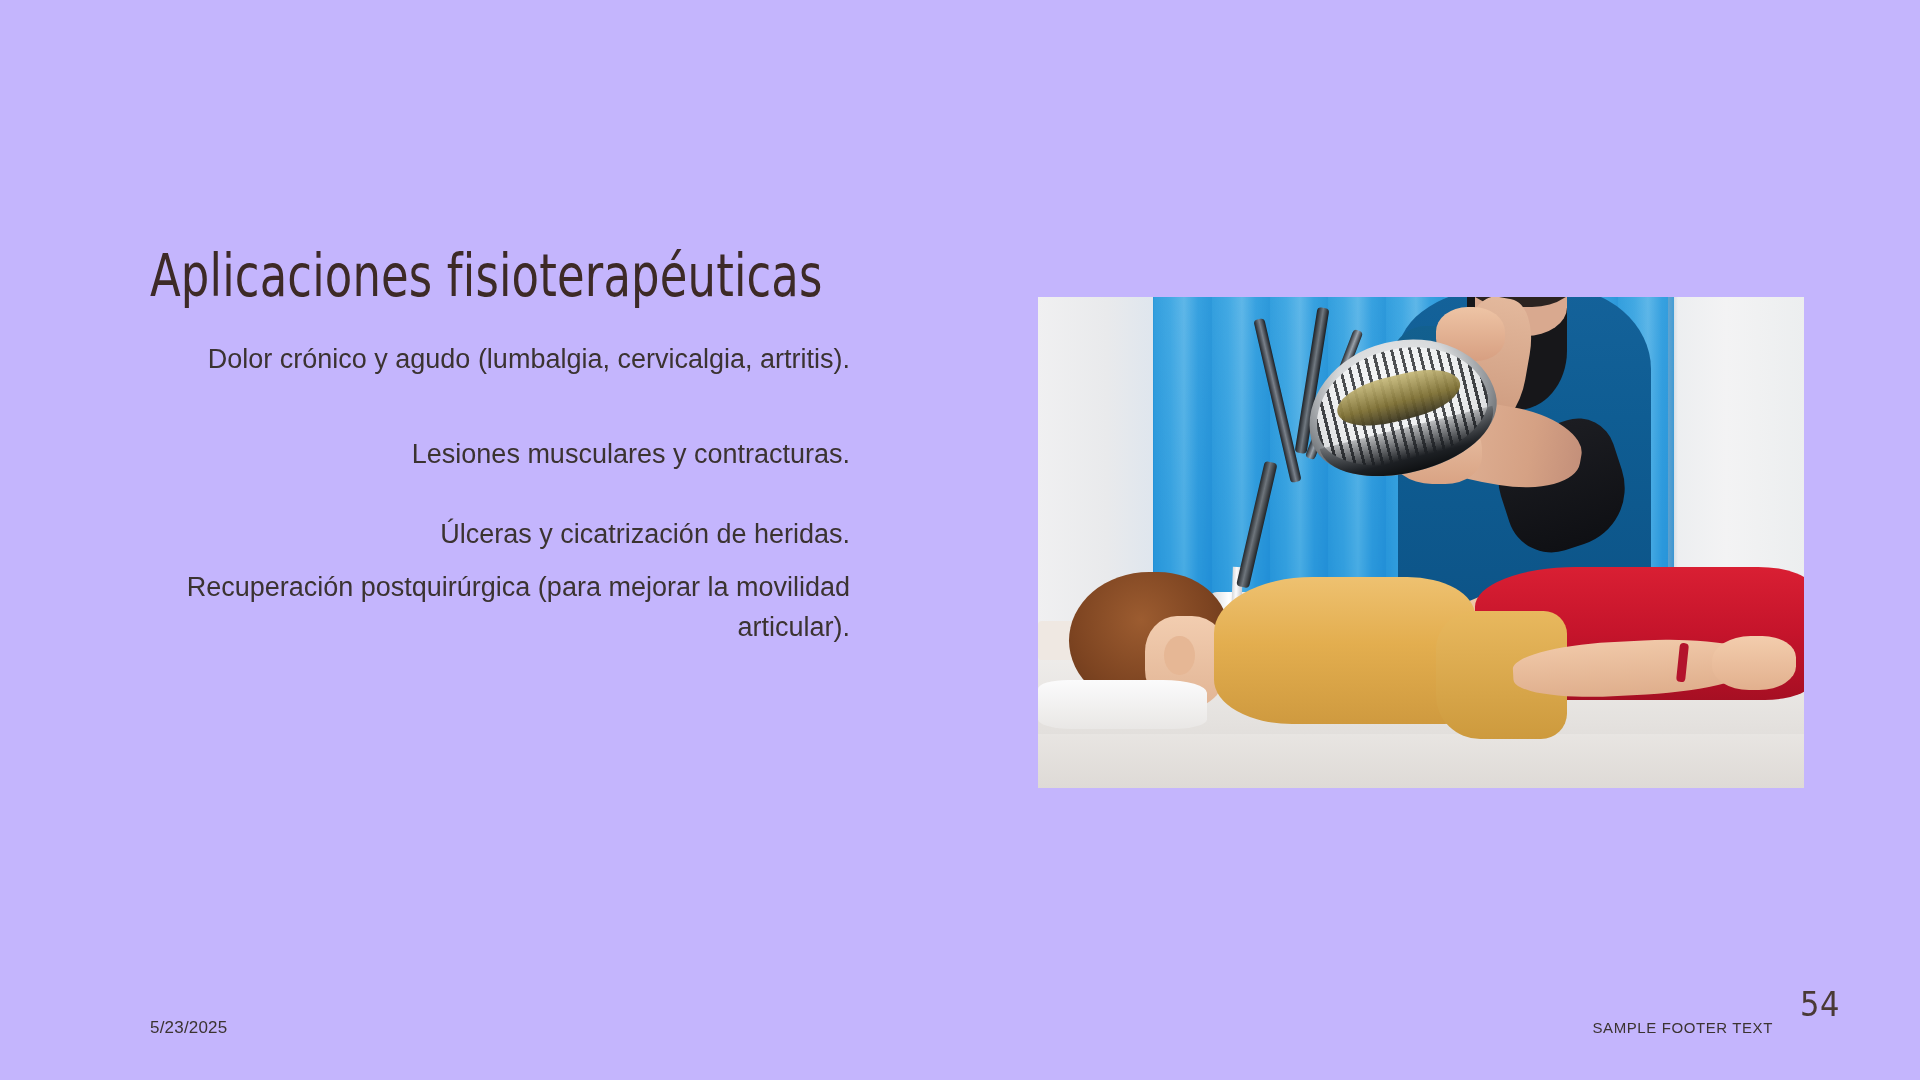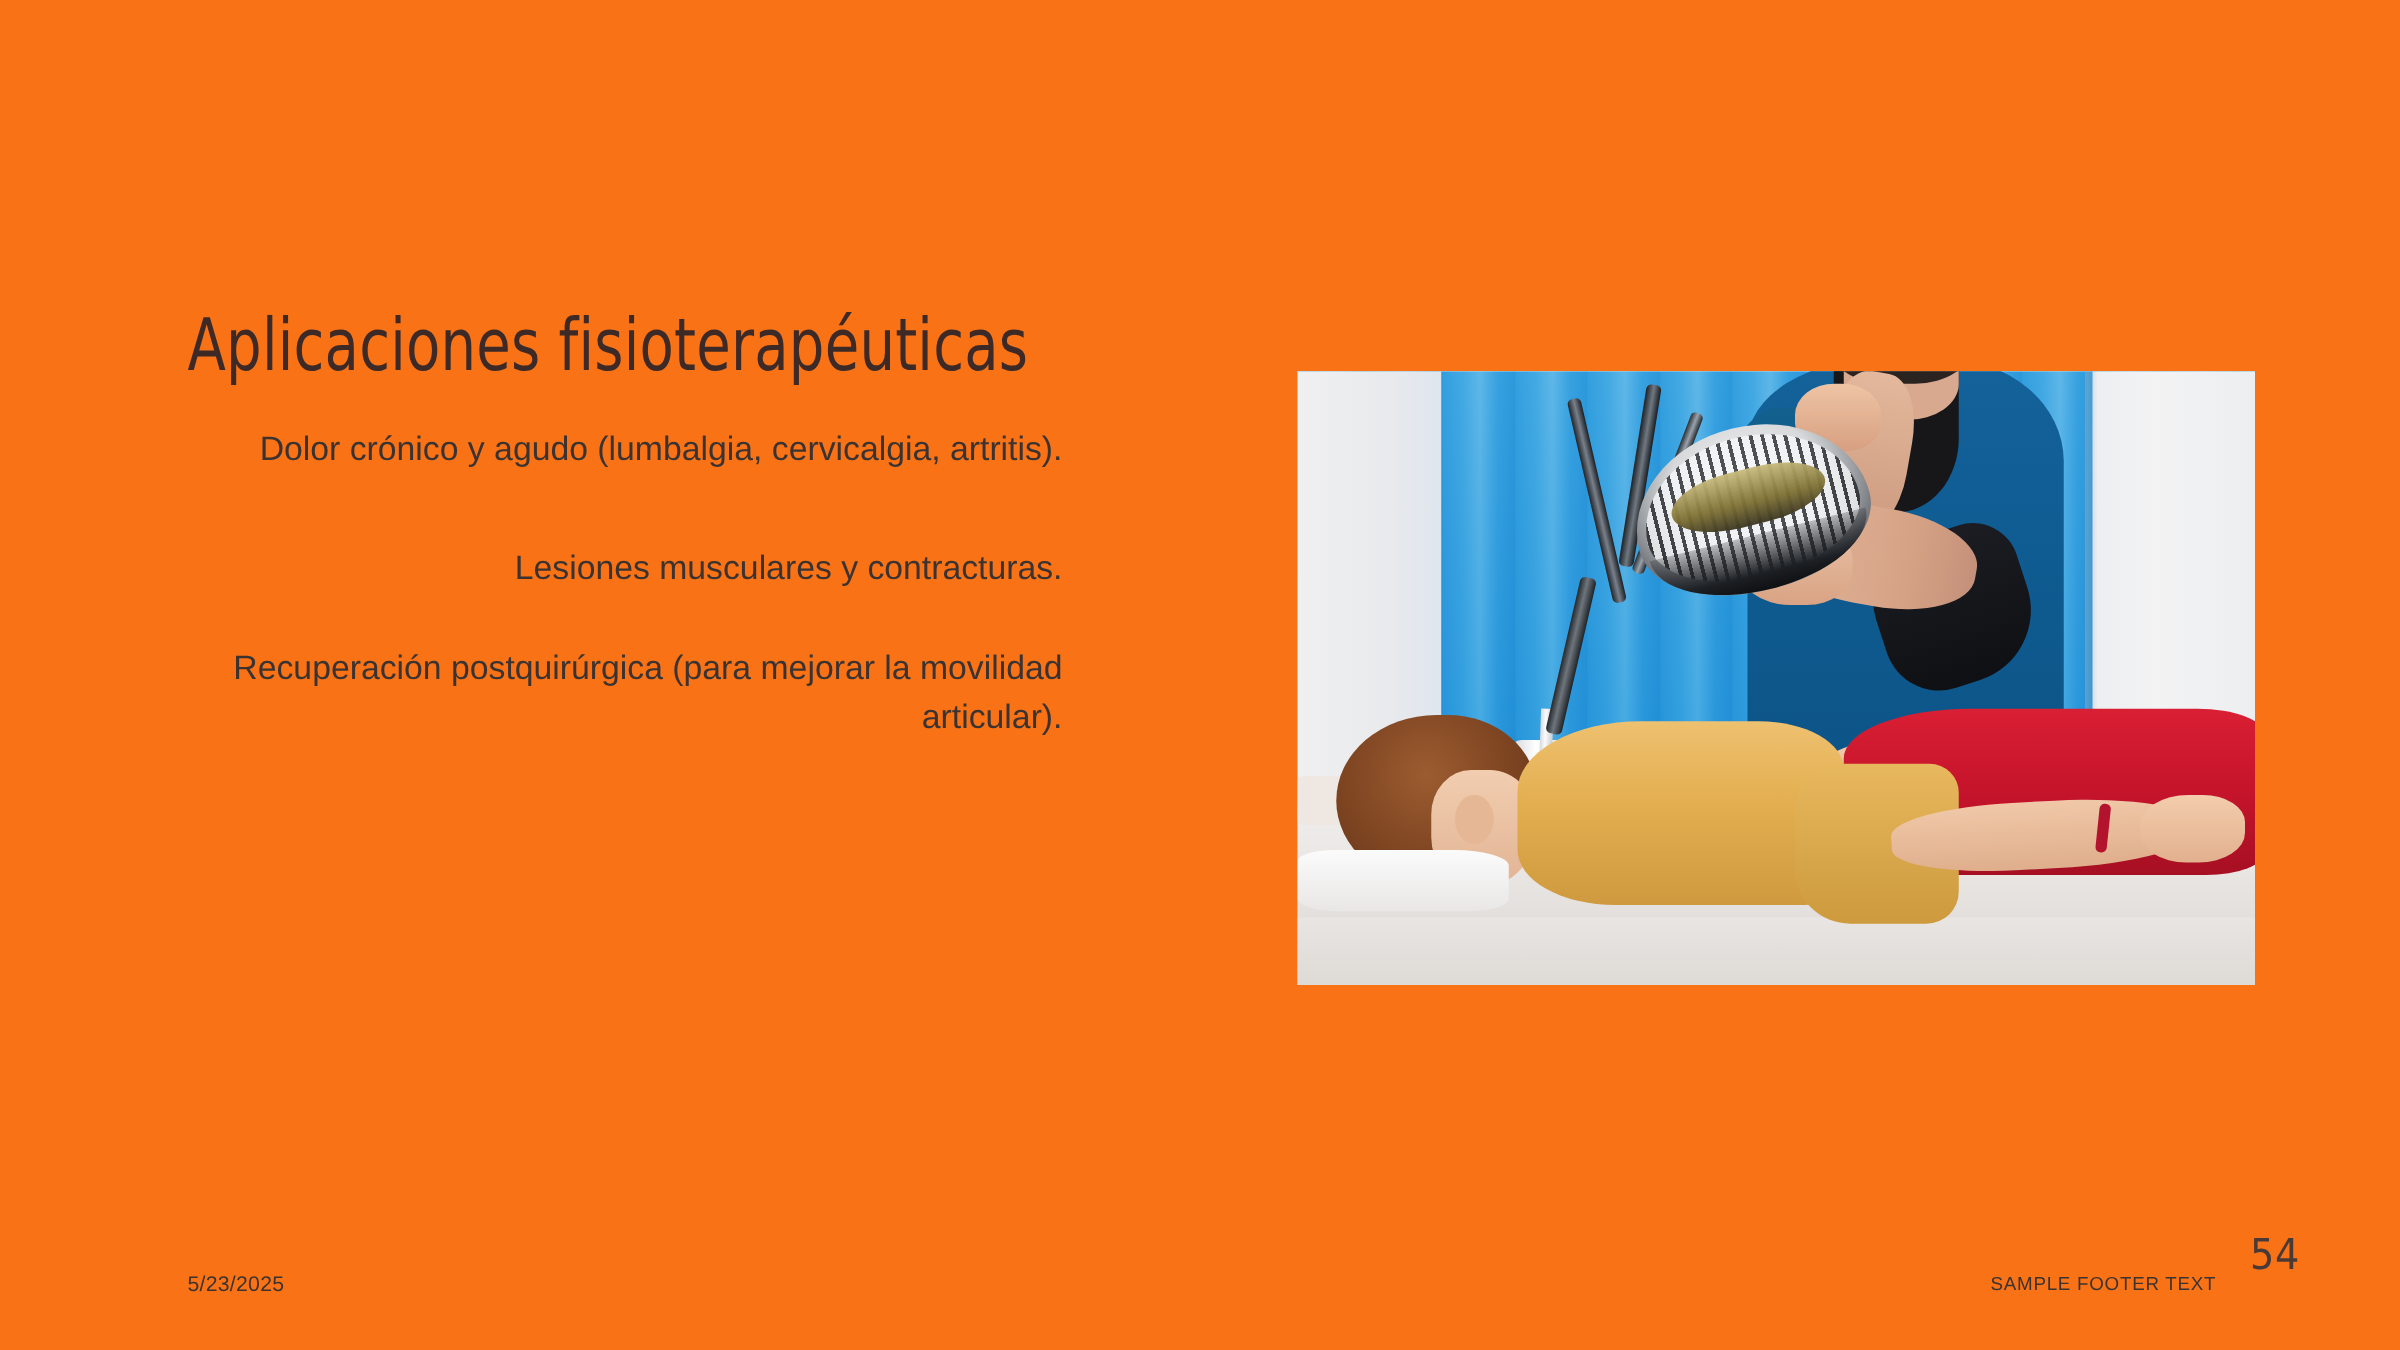--- a/index.html
+++ b/index.html
@@ -11,21 +11,21 @@
     width: 1920px;
     height: 1080px;
     overflow: hidden;
     font-family: "Liberation Sans", sans-serif;
     position: relative;
   }
 
   .slide {
     position: absolute;
     inset: 0;
-    background: #f97316;
+    background: #c4b5fd;
   }
 
   
   .slide-title {
     position: absolute;
     left: 150px;
     top: 206px;
     width: 1100px;
     font-family: "DejaVu Sans Condensed", "Liberation Sans Narrow", "Liberation Sans", sans-serif;
     font-size: 58px;
@@ -326,20 +326,21 @@
 </head>
 <body>
 
 <div class="slide">
 
   <h1 class="slide-title">Aplicaciones fisioterapéuticas</h1>
 
   <div class="body-block">
     <p class="para p1">Dolor crónico y agudo (lumbalgia, cervicalgia, artritis).</p>
     <p class="para p2">Lesiones musculares y contracturas.</p>
+    <p class="para p3">Úlceras y cicatrización de heridas.</p>
     <p class="para p4"> Recuperación postquirúrgica (para mejorar la movilidad articular).</p>
   </div>
 
   <div class="photo" title="Fisioterapeuta aplicando lámpara de infrarrojos sobre la espalda de una paciente tumbada boca abajo">
     <div class="ph-layer blinds"></div>
     <div class="ph-layer wall-left"></div>
     <div class="ph-layer wall-right"></div>
     <div class="ph-layer wall-right-edge"></div>
 
     <div class="ph-layer bed"></div>

